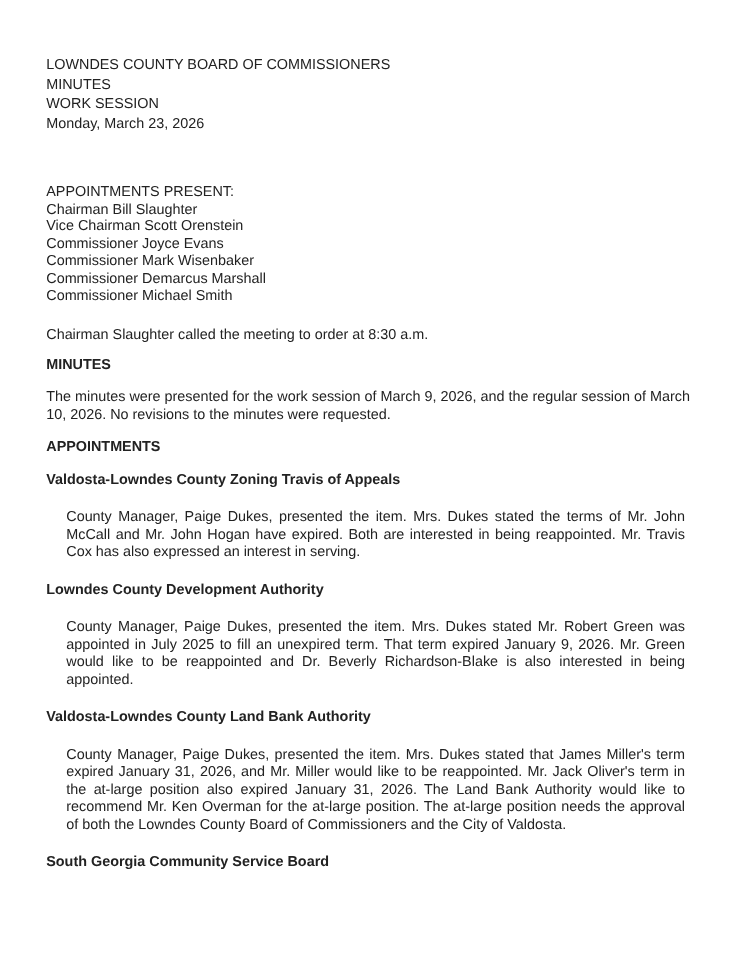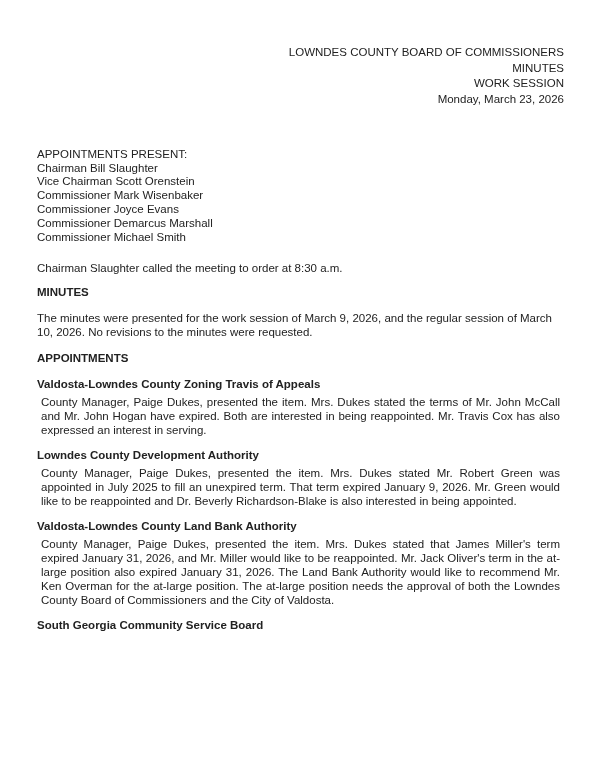--- a/index.html
+++ b/index.html
@@ -14,21 +14,21 @@
     background: #ffffff;
     box-sizing: border-box;
     padding: 45px 36px 0 37px;
     font-family: "Liberation Sans", "DejaVu Sans", sans-serif;
     font-size: 11.5px;
     line-height: 14px;
     color: #222222;
     overflow: hidden;
   }
   .doc-title {
-    text-align: right;
+    text-align: left;
     line-height: 15.7px;
     margin: 0 0 40px 0;
   }
   .attendance {
     margin: 0 0 17px 0;
   }
   .attendance div {
     line-height: 13.8px;
   }
   .call-to-order {
@@ -47,42 +47,42 @@
   .appt {
     margin: 0 0 11px 0;
   }
   .appt h3 {
     font-size: 11.5px;
     font-weight: bold;
     margin: 0;
     line-height: 14px;
   }
   .appt p {
-    margin: 4px;
+    margin: 16px;
     text-align: justify;
   }
 </style>
 </head>
 <body>
 
 <div class="page">
 
   <header class="doc-title">
     <div>LOWNDES COUNTY BOARD OF COMMISSIONERS</div>
     <div>MINUTES</div>
     <div>WORK SESSION</div>
     <div>Monday, March 23, 2026</div>
   </header>
 
   <section class="attendance">
     <div>APPOINTMENTS PRESENT:</div>
     <div>Chairman Bill Slaughter</div>
     <div>Vice Chairman Scott Orenstein</div>
+    <div>Commissioner Joyce Evans</div>
     <div>Commissioner Mark Wisenbaker</div>
-    <div>Commissioner Joyce Evans</div>
     <div>Commissioner Demarcus Marshall</div>
     <div>Commissioner Michael Smith</div>
   </section>
 
   <p class="call-to-order">Chairman Slaughter called the meeting to order at 8:30 a.m.</p>
 
   <h2 class="doc-h">MINUTES</h2>
   <p class="body-para">The minutes were presented for the work session of March 9, 2026, and the regular session of March 10, 2026. No revisions to the minutes were requested.</p>
 
   <h2 class="doc-h">APPOINTMENTS</h2>

